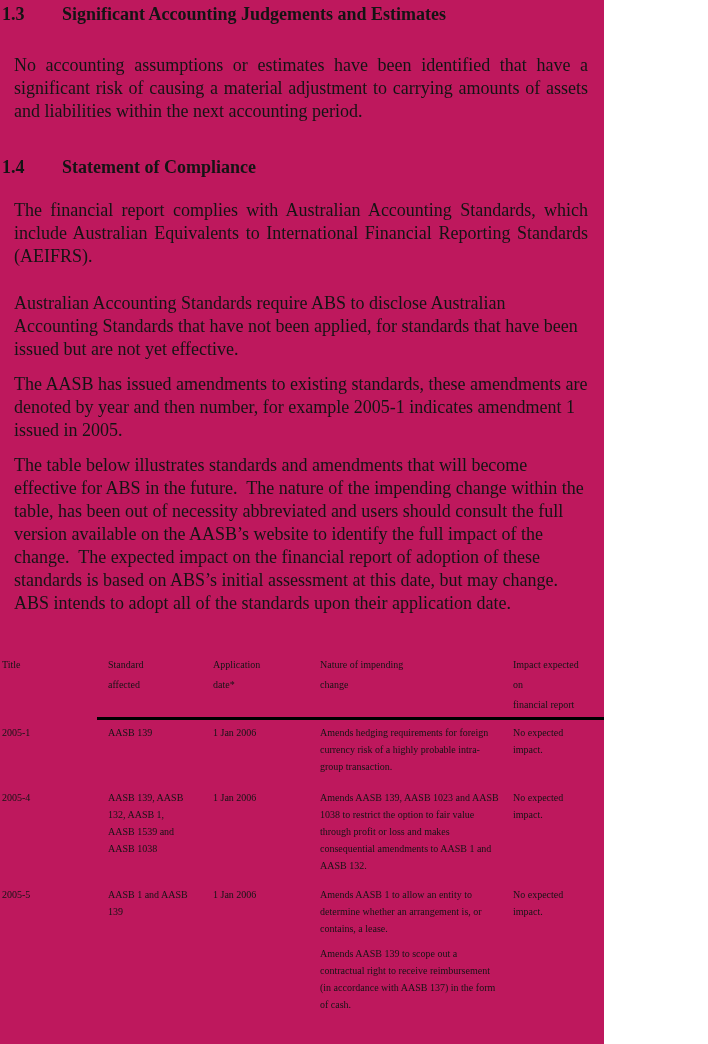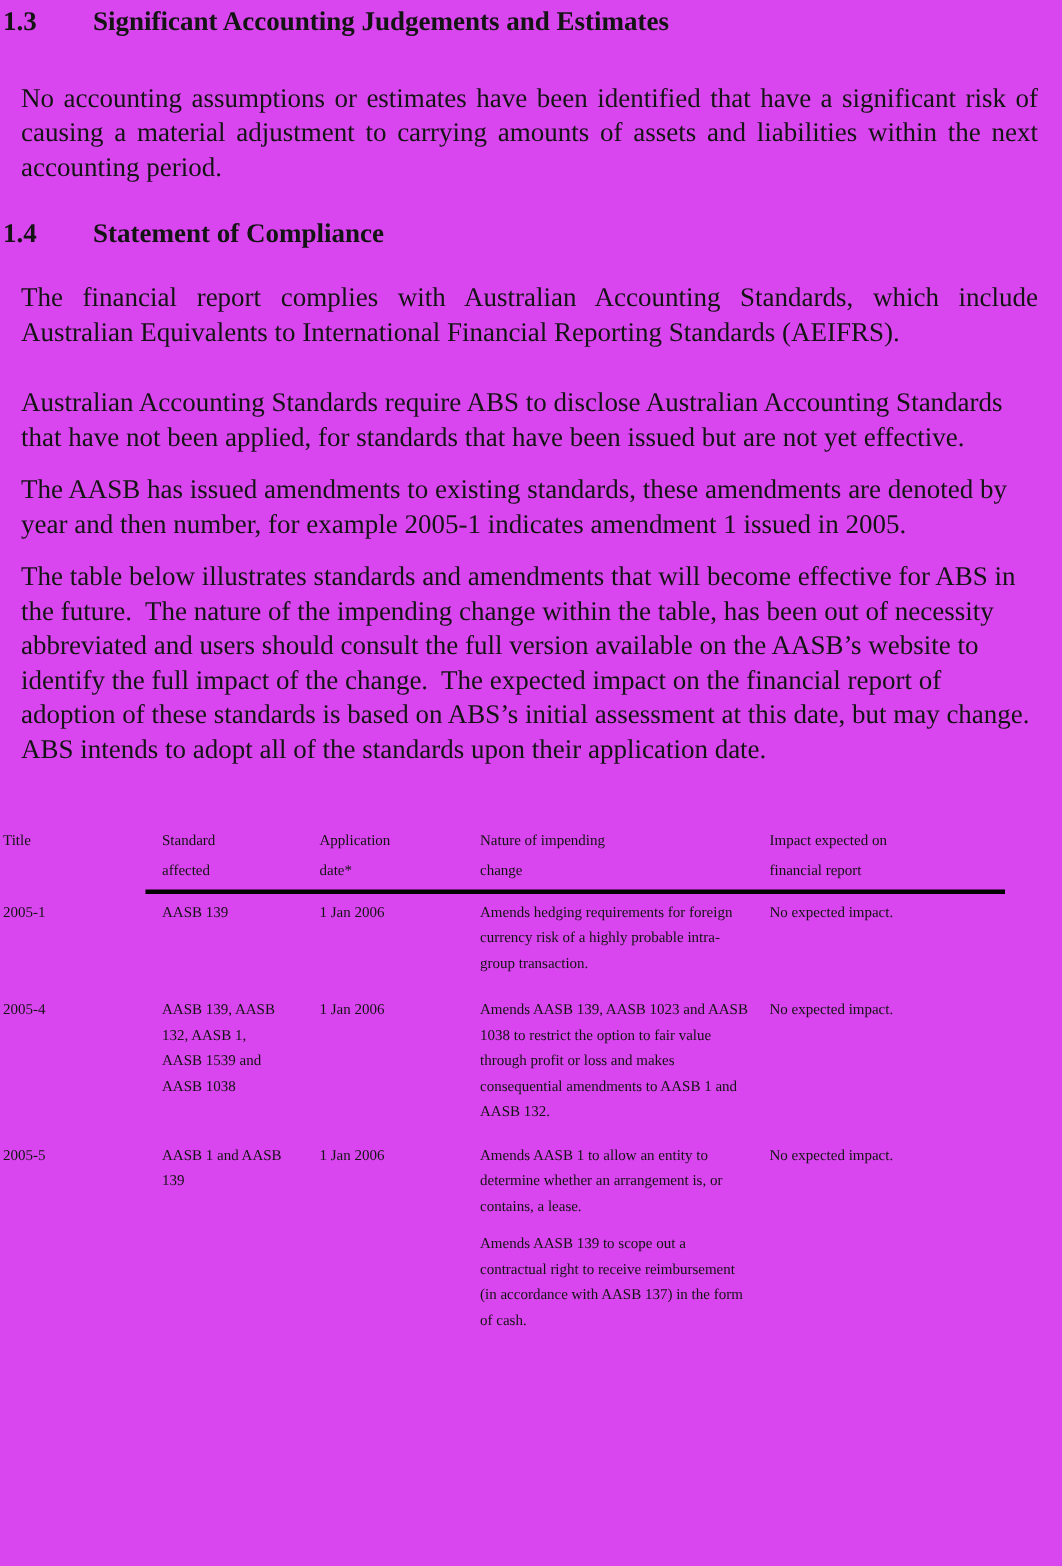--- a/index.html
+++ b/index.html
@@ -1,32 +1,32 @@
 <!DOCTYPE html>
 <html><head>
 <meta charset="utf-8">
 <style>
   html,body{margin:0;padding:0;background:#fff;}
   .page{
     position:relative;
-    width:708px;height:1044px;
+    width:604px;height:1044px;
     box-sizing:border-box;
     padding:3px 4px 0 2px;
     overflow:hidden;
-    background:#d946ef;
+    background:#be185d;
     color:#141414;
     font-family:"Liberation Serif", serif;
   }
   .heading{font-size:18px;line-height:22px;font-weight:bold;white-space:nowrap;}
   .hnum{display:inline-block;width:60px;}
   .p{font-size:18px;line-height:23px;margin:12px;}
   .just{text-align:justify;}
   .pre{white-space:pre-wrap;}
   .mt-p1{margin-top:29px;}
-  .mt-h14{margin-top:21px;}
+  .mt-h14{margin-top:33px;}
   .mt-p2{margin-top:21px;}
   .mt-p3{margin-top:24px;}
   .mt-p4{margin-top:9px;}
   .mt-p5{margin-top:8px;}
   .tbl{margin-top:40px;font-size:10px;}
   .trow{display:grid;grid-template-columns:106px 105px 107px 193px 1fr;}
   .thead .tcell{line-height:20px;}
   .tbodyrow .tcell{line-height:17px;}
   .tcell{padding-right:12px;}
   .cell-standard{padding-right:21px;}

